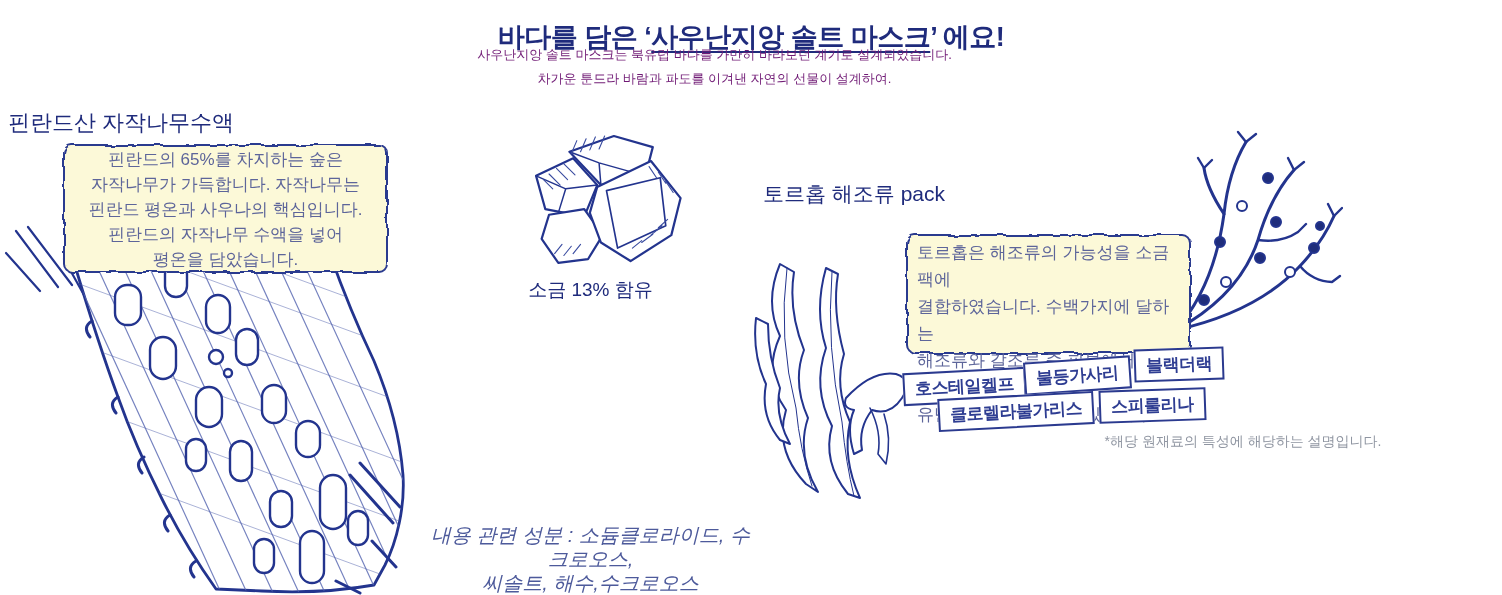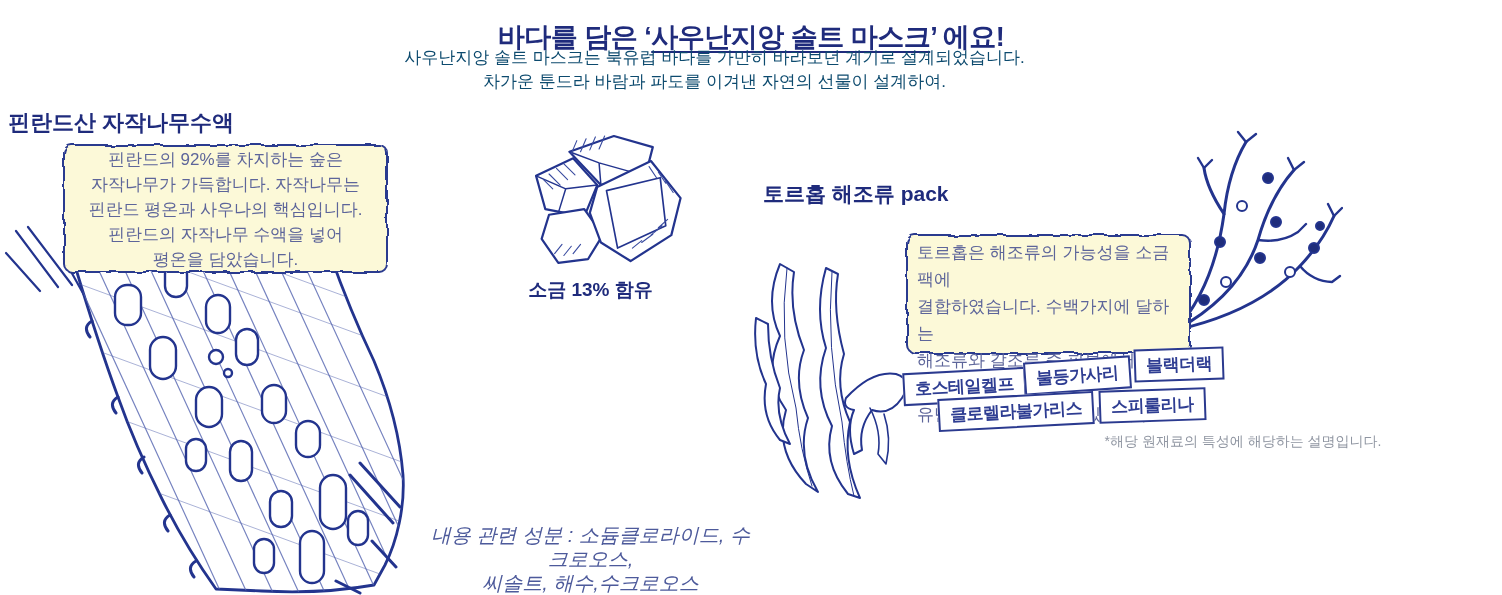--- a/index.html
+++ b/index.html
@@ -3,22 +3,22 @@
 <meta charset="utf-8">
 <style>
   html,body{margin:0;padding:0;background:#fff;}
   .canvas{position:relative;width:1502px;height:595px;background:#ffffff;overflow:hidden;
           font-family:"Liberation Sans",sans-serif;color:#1f2b7c;}
   .abs{position:absolute;}
   .ill{position:absolute;z-index:1;}
   .page-title{left:0;top:8px;width:1502px;text-align:center;font-size:27px;font-weight:bold;
               color:#1f2b7c;letter-spacing:-0.5px;z-index:2;margin-top:11px;}
   .page-title .u{text-decoration:underline;text-underline-offset:5px;text-decoration-thickness:2px;}
-  .subtitle{left:0;width:1429px;text-align:center;font-size:17px;color:#0c4a6e;z-index:2;}
-  .sec-heading{font-weight:bold;color:#1f2b7c;z-index:2;}
+  .subtitle{left:0;width:1429px;text-align:center;font-size:13px;color:#701a75;z-index:2;}
+  .sec-heading{font-weight:normal;color:#1f2b7c;z-index:2;}
   .sec-sub{color:#4d5a9b;font-size:17px;z-index:2;}
   .note-box{z-index:2;}
   .wavy-bg{position:absolute;left:0;top:0;overflow:visible;}
   .note-text{position:relative;z-index:2;color:#5d659a;font-size:17px;}
   .lines{white-space:pre-line;}
   .center{text-align:center;}
   .ingredients{font-style:italic;color:#4d5a9b;font-size:20px;line-height:24px;z-index:2;}
   .tag{position:absolute;z-index:3;background:#fff;border:2px solid #2b3a8f;color:#2e3d92;
        font-size:17px;font-weight:bold;padding:3px 10px;letter-spacing:-0.5px;}
   .footnote{color:#8f95a1;font-size:14px;z-index:2;text-align:center;}
@@ -42,21 +42,21 @@
   </div>
   <div class="abs subtitle" style="top:46px">사우난지앙 솔트 마스크는 북유럽 바다를 가만히 바라보던 계기로 설계되었습니다.</div>
   <div class="abs subtitle" style="top:70px">차가운 툰드라 바람과 파도를 이겨낸 자연의 선물이 설계하여.</div>
 
   <div class="abs sec-heading" style="left:8px;top:108px;font-size:22px">핀란드산 자작나무수액</div>
 
   <div class="abs note-box" style="left:60px;top:141px;width:331px;height:135px">
     <svg class="wavy-bg" width="331" height="135" aria-hidden="true">
       <rect x="4" y="4" width="323" height="127" rx="8" fill="#fcf9d8" stroke="#2b3a8f" stroke-width="2" filter="url(#sq)"></rect>
     </svg>
-    <div class="note-text lines center" style="padding-top:6px;line-height:25px">핀란드의 92%를 차지하는 숲은
+    <div class="note-text lines center" style="padding-top:6px;line-height:25px">핀란드의 65%를 차지하는 숲은
 자작나무가 가득합니다. 자작나무는
 핀란드 평온과 사우나의 핵심입니다.
 핀란드의 자작나무 수액을 넣어
 평온을 담았습니다.</div>
   </div>
 
   <svg class="ill" style="left:0;top:225px" width="410" height="370" viewBox="0 0 410 370" fill="none" stroke="#23348e" stroke-linejoin="round" stroke-linecap="round">
     <defs>
       <clipPath id="barkclip">
         <path d="M70 2 L322 6 C336 48 354 94 374 136 C390 174 400 212 403 250 C405 282 397 316 385 340 L374 360 C340 366 300 368 262 366 L216 364 C196 336 178 306 162 274 C146 242 130 206 118 172 C104 134 88 84 76 44 C73 30 71 16 70 2 Z"></path>

